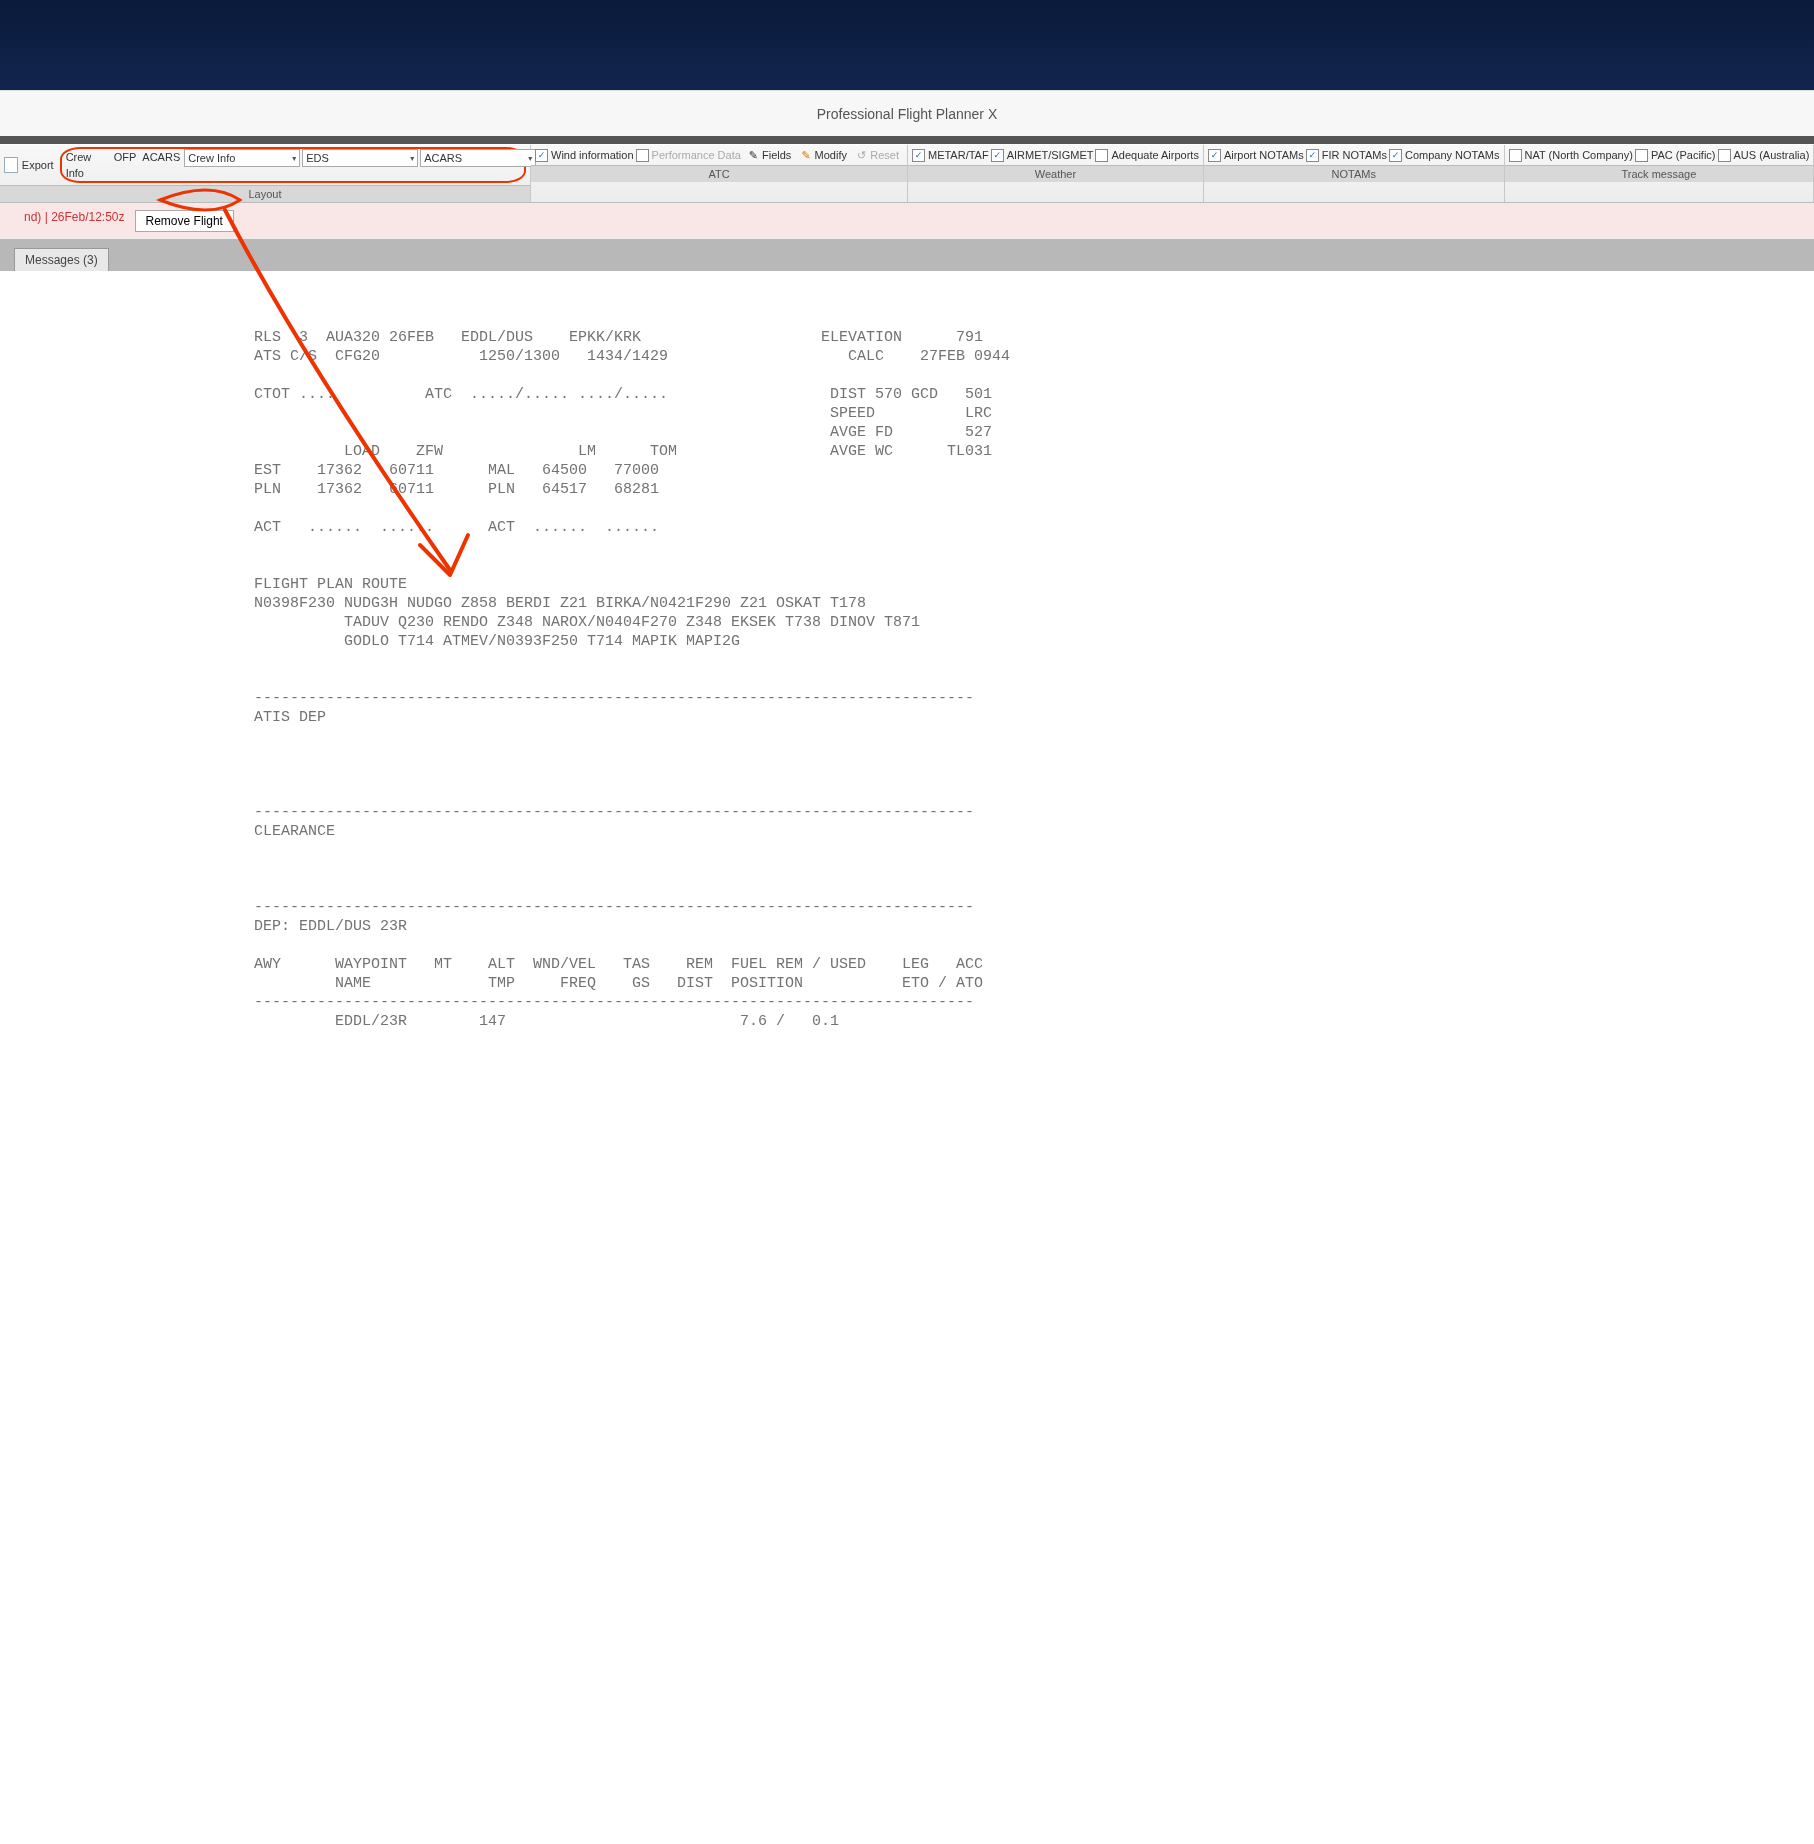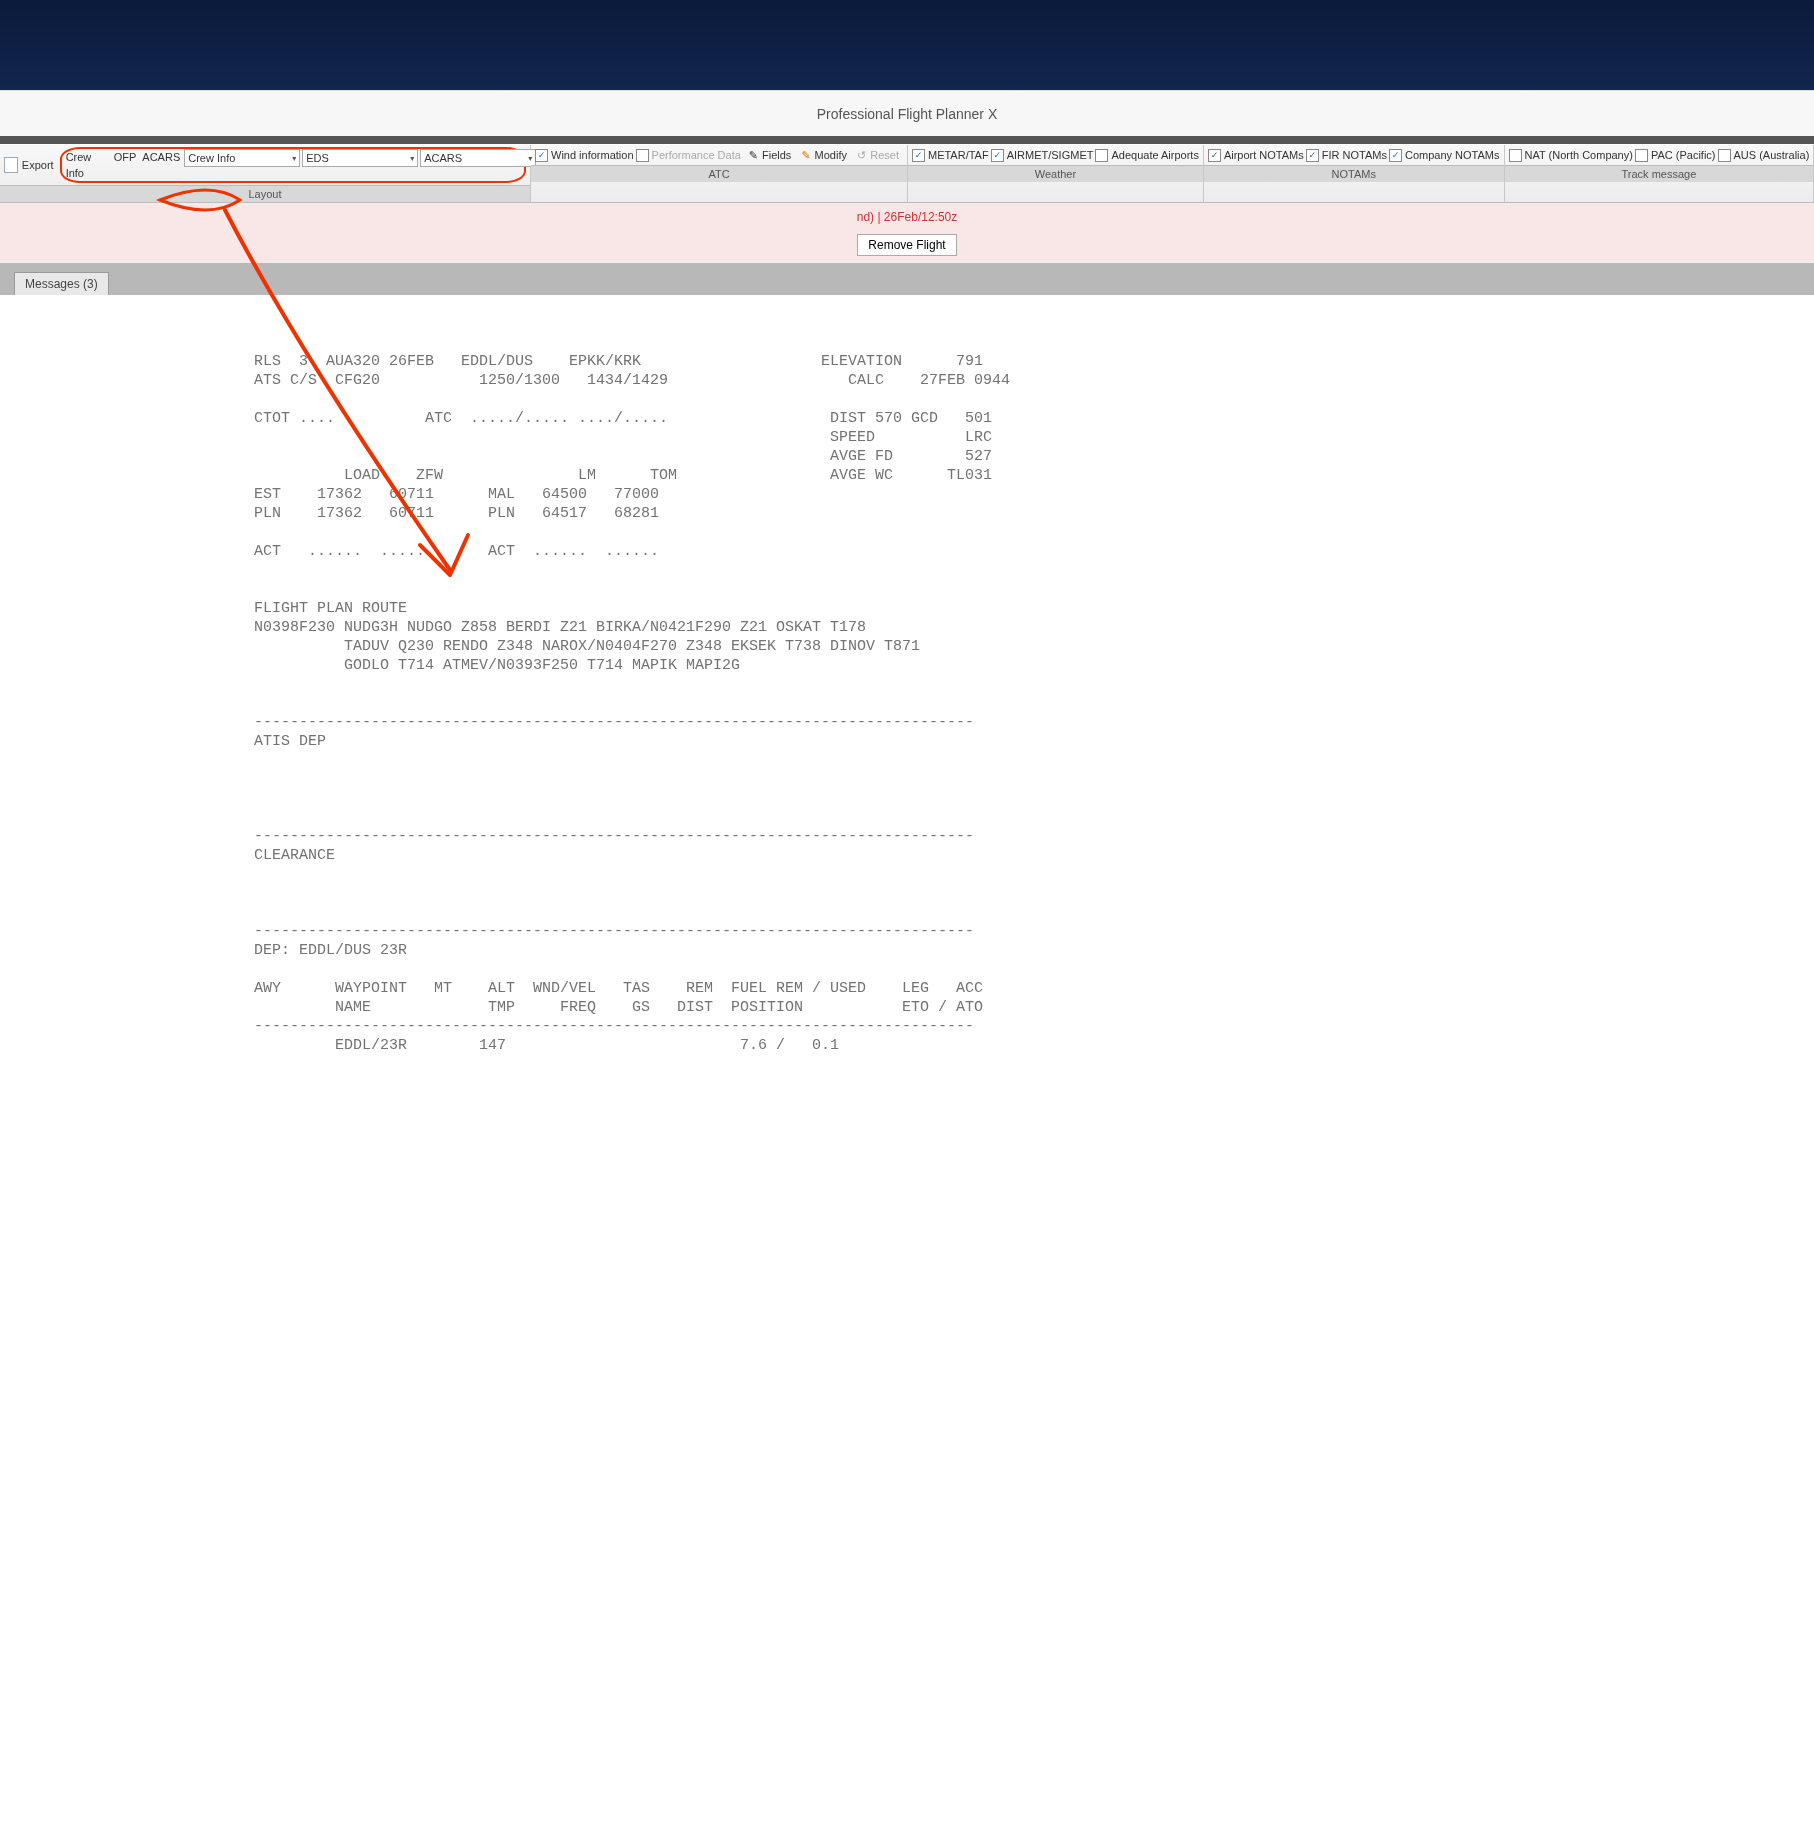--- a/index.html
+++ b/index.html
@@ -11,21 +11,21 @@
   .ribbon-group{border-right:1px solid #c8c8c8;display:flex;flex-direction:column;}
   .ribbon-body{display:flex;padding:2px 4px;gap:4px;}
   .ribbon-col{display:flex;flex-direction:row;gap:2px;min-width:58px;}
   .ribbon-footer{font-size:11px;color:#555;text-align:center;background:#d8d8d8;border-top:1px solid #bbb;padding:2px 0;}
   .lbl{font-size:11px;color:#333;padding:0 2px;line-height:16px;}
   .combo{display:flex;align-items:center;border:1px solid #aaa;background:#fff;height:16px;min-width:108px;font-size:11px;padding:0 3px;justify-content:space-between;}
   .combo .arrow{font-size:8px;color:#555;}
   .circled{border:2px solid #e30; border-radius:20px/12px; padding:0 2px;}
   .chk{display:flex;align-items:center;gap:3px;font-size:11px;line-height:16px;color:#333;white-space:nowrap;}
   .chk .box{width:11px;height:11px;border:1px solid #888;background:#fff;display:inline-flex;align-items:center;justify-content:center;font-size:9px;color:#1a6bbf;}
-  .pink-bar{background:#f9e6e6;display:flex;align-items:center;padding:6px 8px;gap:10px;border-top:1px solid #eee;border-bottom:1px solid #eee;flex-direction:column;}
+  .pink-bar{background:#f9e6e6;display:flex;padding:6px 24px;gap:10px;border-top:1px solid #eee;border-bottom:1px solid #eee;}
   .pink-text{color:#c33;font-size:12px;}
   .btn{background:#fff;border:1px solid #aaa;padding:3px 10px;font-size:12px;cursor:pointer;}
   .grey-bar{background:#b8b8b8;display:flex;align-items:flex-end;height:32px;padding:0 2px;}
   .tab{background:#e8e8e8;border:1px solid #999;border-bottom:none;padding:4px 10px;font-size:12px;color:#444;margin-left:12px;}
   .ofp-wrap{padding:18px 0 0 230px;}
   .ofp{background:#fff;font-family:"Consolas","Courier New",monospace;font-size:15px;line-height:19px;white-space:pre;color:#737373;padding:24px;width:820px;}
   .icon-btn{display:flex;align-items:center;gap:4px;font-size:11px;padding:0 4px;line-height:16px;}
   svg.annotation{position:absolute;pointer-events:none;}
 </style>
 </head>

